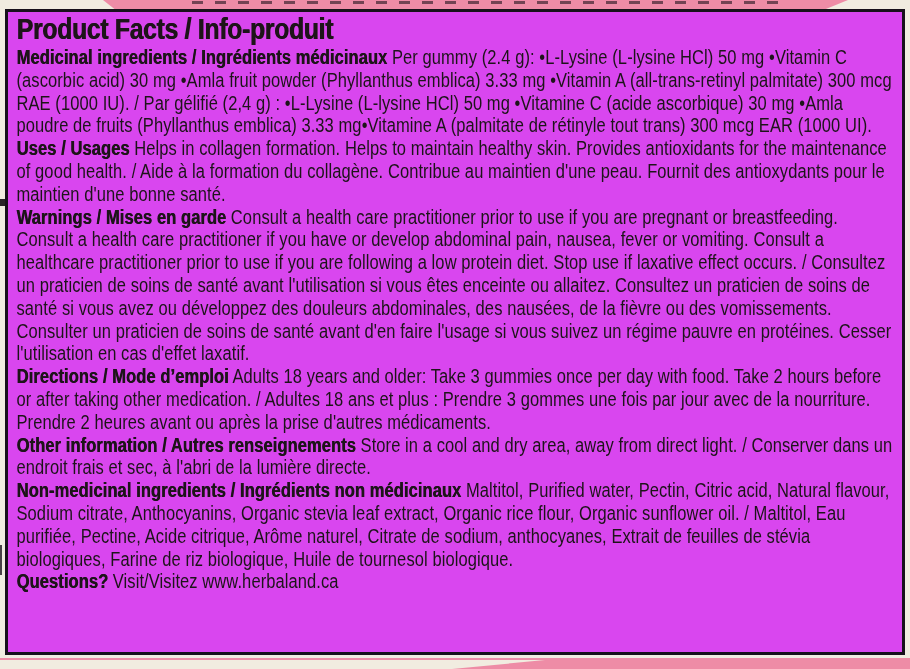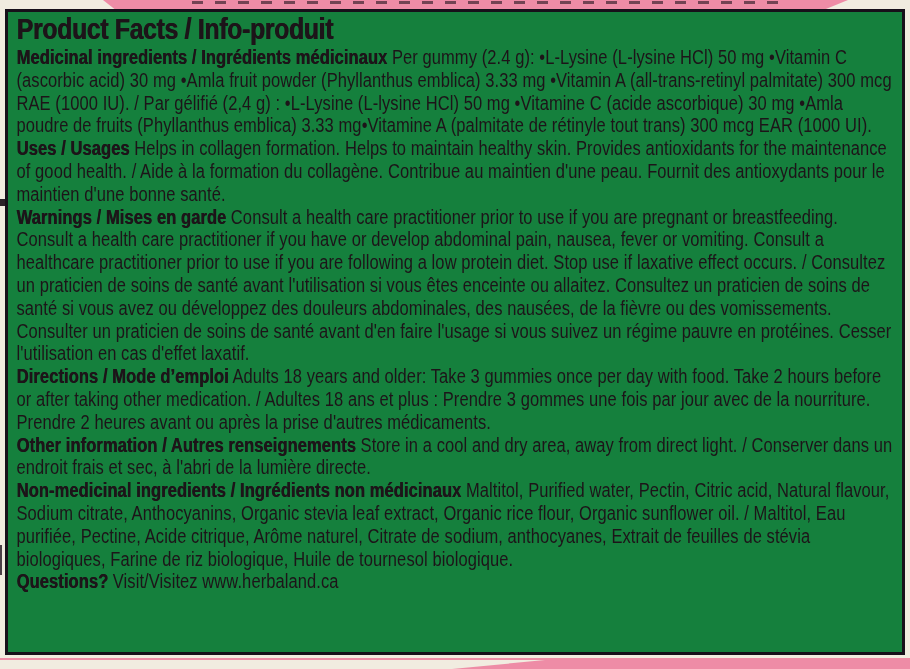--- a/index.html
+++ b/index.html
@@ -20,21 +20,21 @@
   .top-marks {
     position:absolute; top:1px; left:192px; width:586px; height:3px;
     background:repeating-linear-gradient(90deg, rgba(45,25,35,0.75) 0 11px, transparent 11px 23px);
     opacity:.85;
   }
 
   
   .panel {
     position:absolute; left:5px; top:9px;
     width:894px; height:640px;
-    background:#15803d;
+    background:#d946ef;
     border:3px solid #17101a;
     box-sizing:content-box;
     overflow:hidden;
   }
   .content {
     width:1050px;
     transform:scaleX(0.851);
     transform-origin:0 0;
     padding:2px 4px 0 10px;
     box-sizing:border-box;

